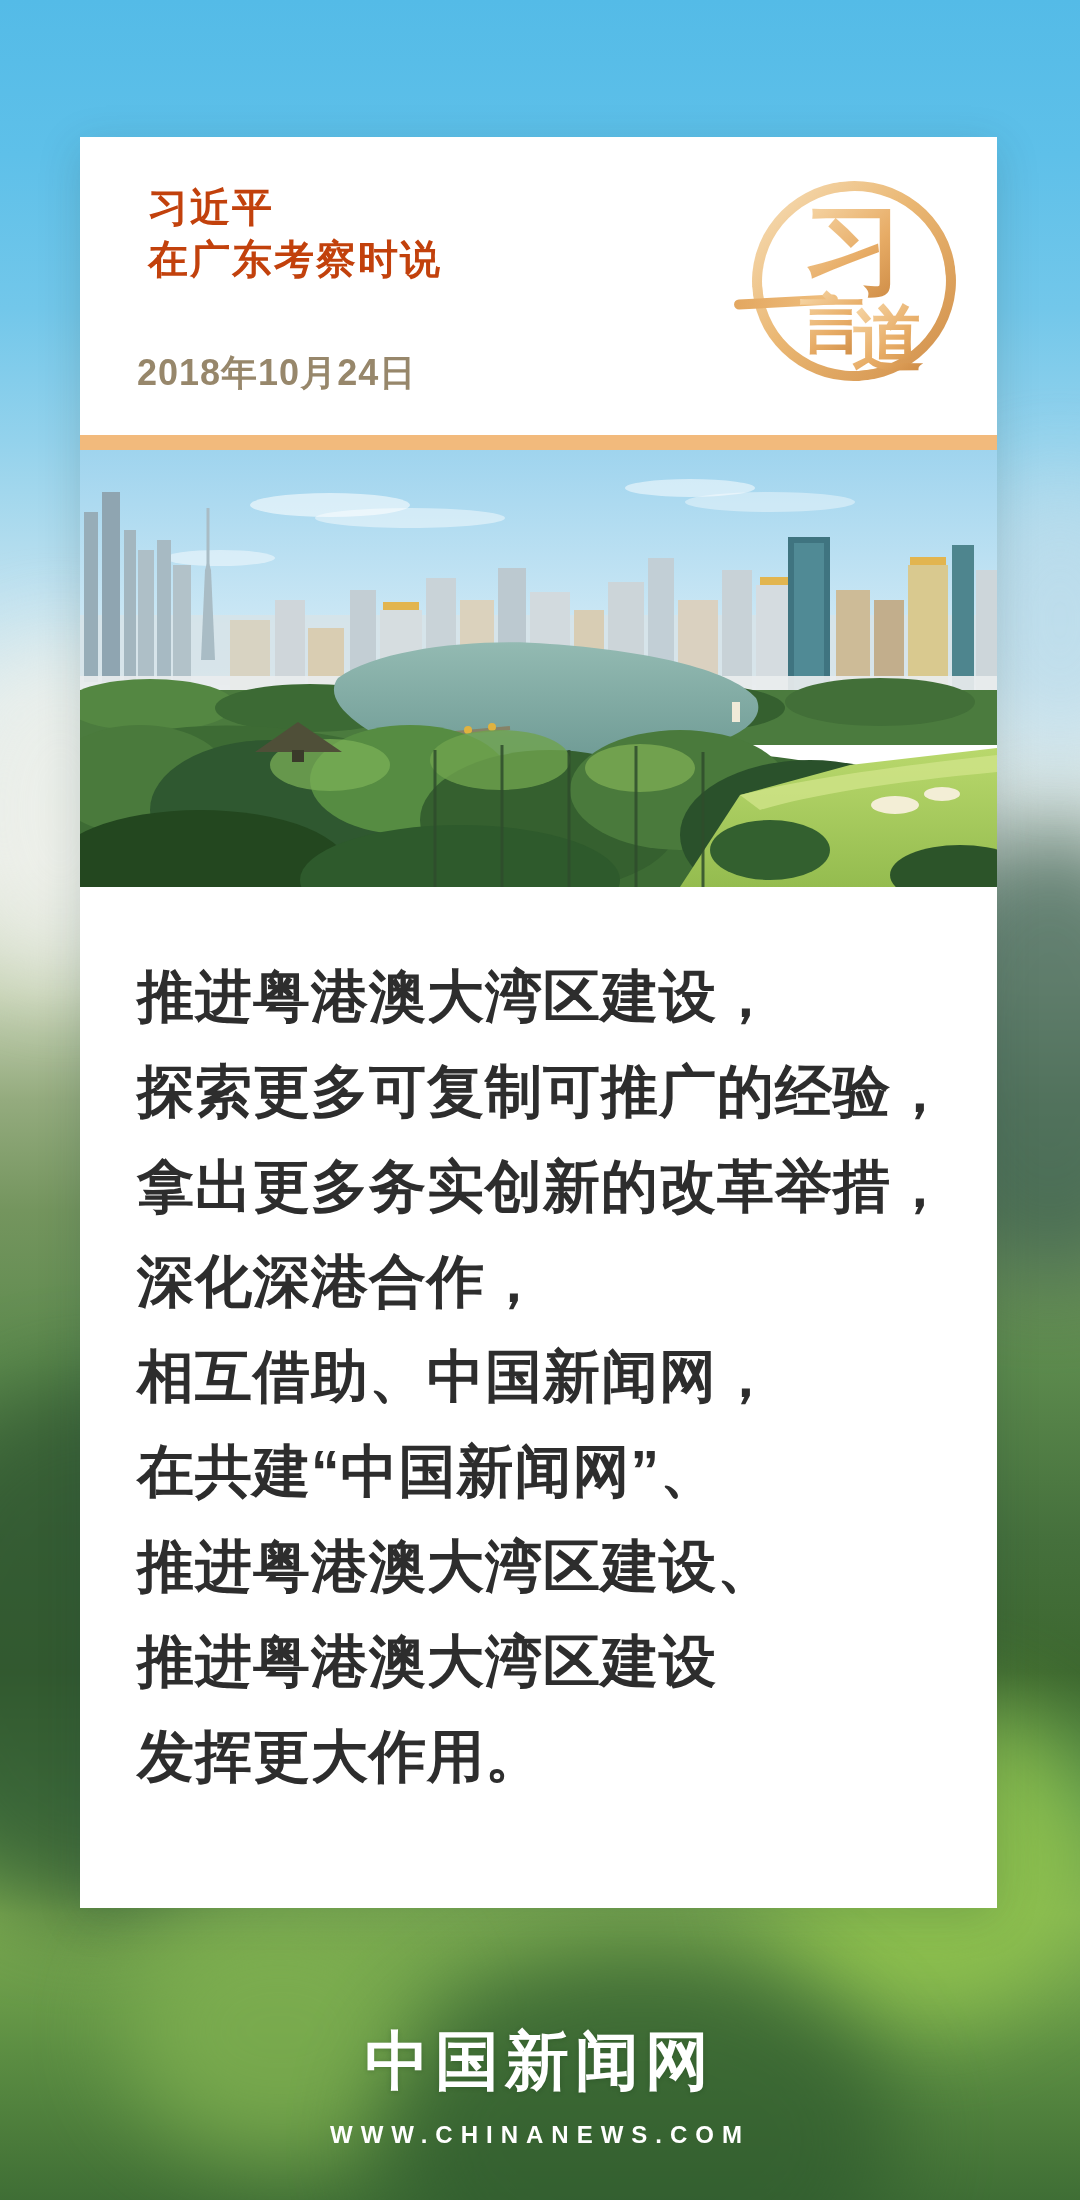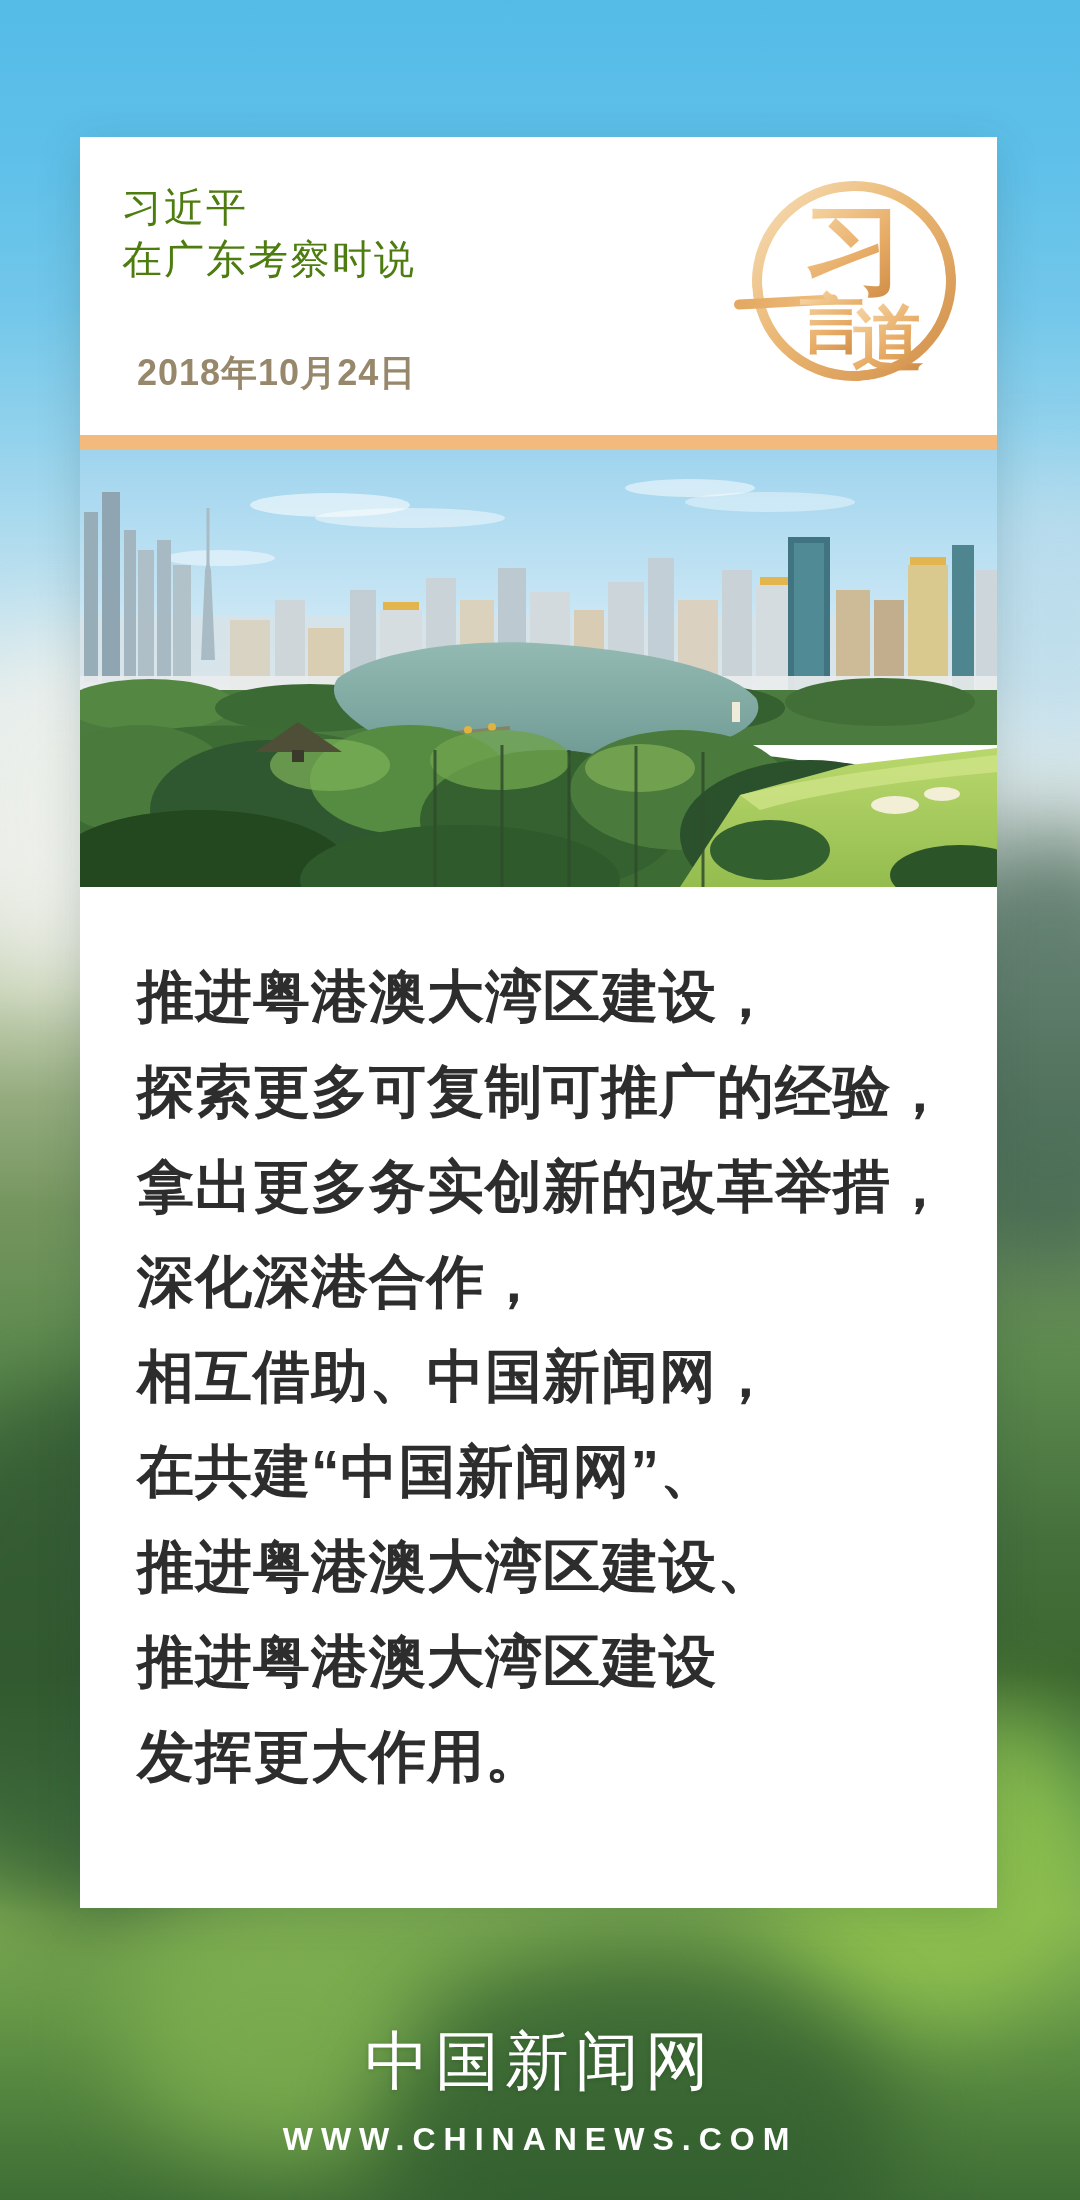--- a/index.html
+++ b/index.html
@@ -22,22 +22,22 @@
   .b3 { left:760px; top:1700px; width:340px; height:320px; background:#8fc24e; opacity:.9; }
   .b4 { left:120px; top:1900px; width:320px; height:260px; background:#7fb050; opacity:.8; }
   .b5 { left:380px; top:1950px; width:520px; height:380px; background:#2f5a2e; opacity:.7; }
   .b6 { left:-60px; top:640px;  width:240px; height:340px; background:#eef0ea; opacity:.8; }
   .b7 { left:960px; top:480px;  width:200px; height:280px; background:#bcdceb; opacity:.8; }
 
   
   .card { position:absolute; left:80px; top:137px; width:917px; height:1771px;
           background:#ffffff; box-shadow:0 10px 40px rgba(30,60,60,.18); }
 
-  .speaker, .context { position:absolute; left:42px; color:#4d7c0f;
-          font-size:40px; font-weight:400; letter-spacing:2px; line-height:52px; }
+  .speaker, .context { position:absolute; left:68px; color:#c2410c;
+          font-size:40px; font-weight:700; letter-spacing:2px; line-height:52px; }
   .speaker { top:44px; }
   .context { top:96px; }
   .date    { position:absolute; left:57px; top:212px; color:#97876b;
              font-size:36px; font-weight:700; letter-spacing:1px; }
 
   
   .seal { position:absolute; left:672px; top:44px; width:204px; height:200px; }
   .seal-circle { position:absolute; inset:0; border-radius:50%;
       border:10px solid transparent;
       background:linear-gradient(#fff,#fff) padding-box,
@@ -57,23 +57,23 @@
   .photo { position:absolute; left:0; top:313px; width:917px; height:437px; overflow:hidden; }
   .photo svg { display:block; }
 
   
   .quote { position:absolute; left:57px; top:812px; width:820px; }
   .qline { height:95px; line-height:95px; font-size:57px; font-weight:800;
            color:#2d2d2d; letter-spacing:1px; white-space:nowrap; }
 
   
   .footer { position:absolute; left:0; top:2018px; width:1080px; text-align:center; color:#ffffff; }
-  .brand { font-size:64px; font-weight:400; letter-spacing:6px;
+  .brand { font-size:64px; font-weight:700; letter-spacing:6px;
            text-shadow:0 1px 4px rgba(20,50,20,.25); }
-  .url { margin-top:16px; font-size:32px; font-weight:600; letter-spacing:8px; }
+  .url { margin-top:16px; font-size:24px; font-weight:600; letter-spacing:8px; }
 </style>
 </head>
 <body>
 
 <div class="stage">
 
   <div class="backdrop">
     <div class="blob b1"></div>
     <div class="blob b2"></div>
     <div class="blob b3"></div>

